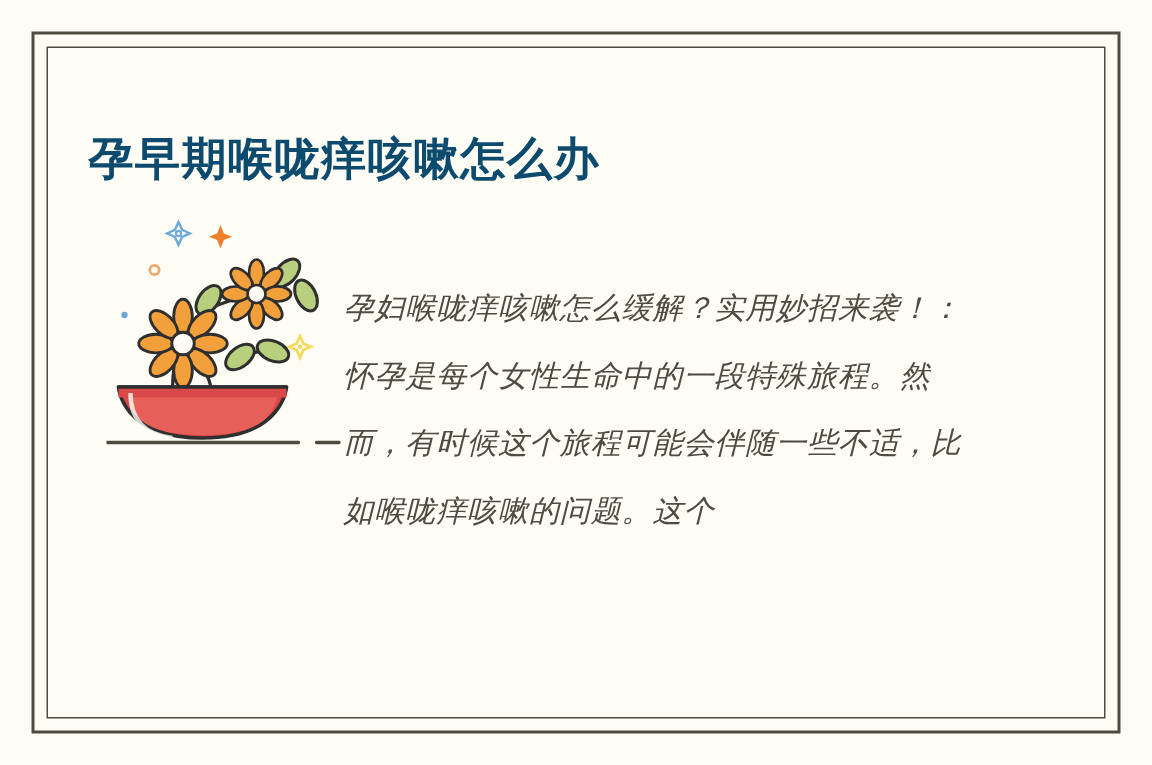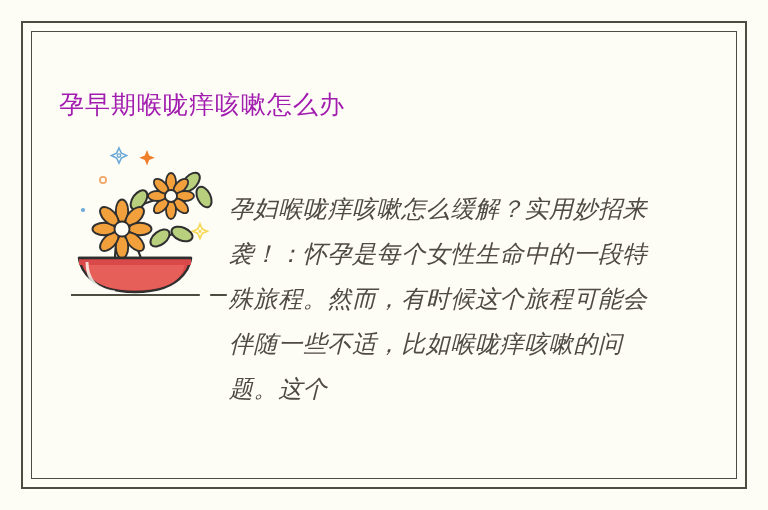--- a/index.html
+++ b/index.html
@@ -32,45 +32,45 @@
     bottom: 8px;
     box-sizing: border-box;
     border: 1.5px solid #4d4c40;
     background: #fdfdf5;
   }
 
   #page-title {
     position: absolute;
     left: 36px;
     top: 44px;
-    font-size: 25px;
+    font-size: 30px;
     line-height: 40px;
     letter-spacing: 1px;
-    color: #a21caf;
+    color: #0c4a6e;
     font-family: "Liberation Sans", "DejaVu Sans", sans-serif;
-    font-weight: 400;
+    font-weight: 700;
     white-space: nowrap;
   }
 
   #illustration {
     position: absolute;
     left: 48px;
     top: 115px;
     width: 160px;
     height: 175px;
   }
   #illustration svg { display: block; }
 
   #article-body {
     position: absolute;
     left: 206px;
     top: 140px;
     width: 430px;
     font-family: "DejaVu Serif", "Liberation Serif", serif;
-    font-size: 24px;
+    font-size: 20px;
     line-height: 45px;
     color: #4f4a42;
     letter-spacing: 0.6px;
     font-style: italic;
     text-align: left;
     word-break: break-all;
   }
 </style>
 </head>
 <body>

